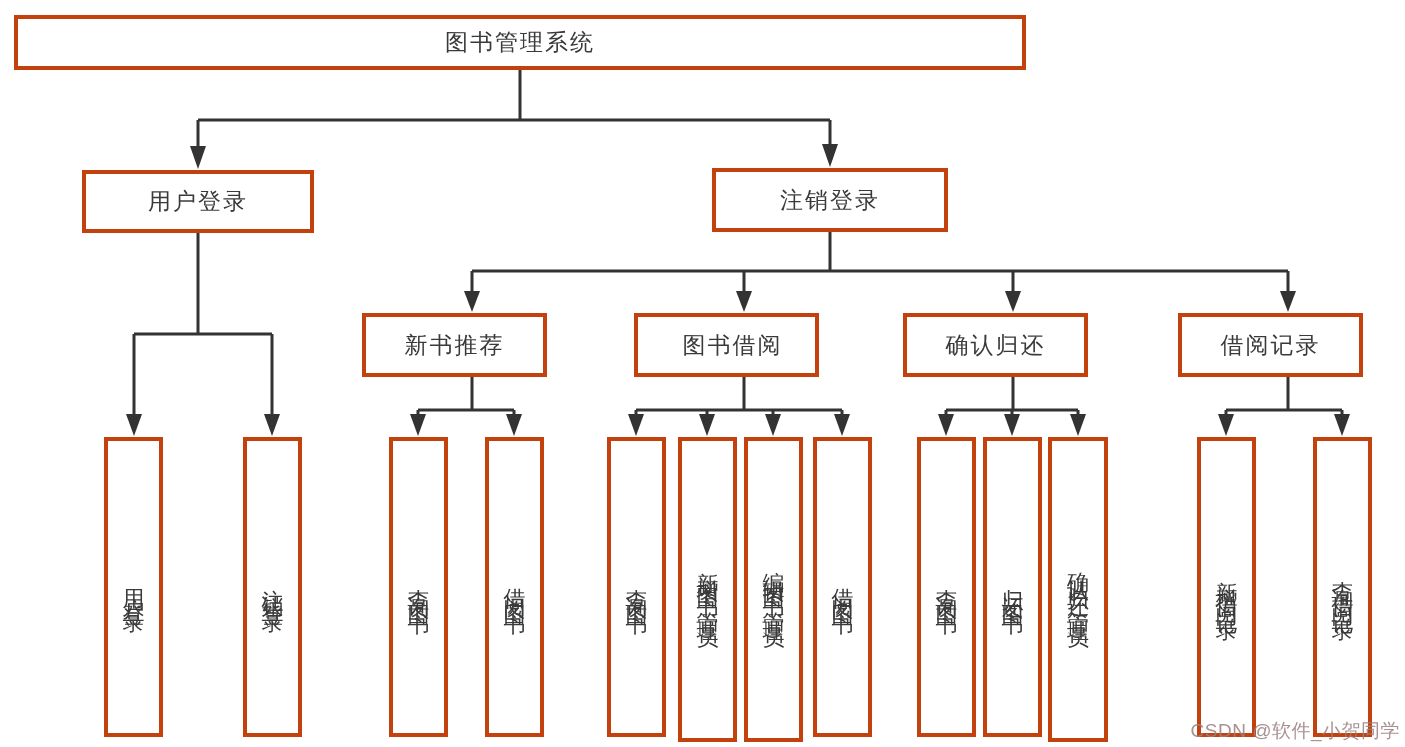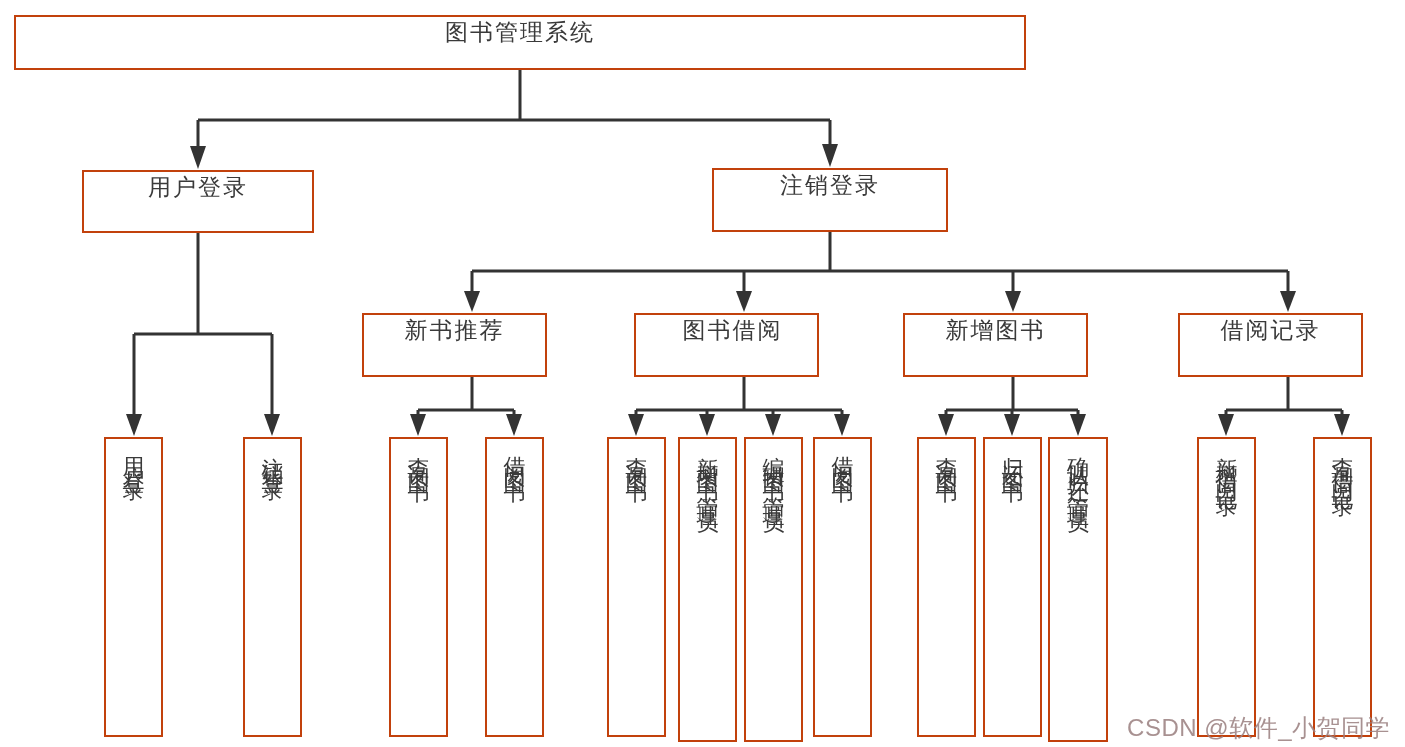--- a/index.html
+++ b/index.html
@@ -14,22 +14,23 @@
   #connectors {
     position: absolute;
     left: 0; top: 0;
     width: 1405px; height: 747px;
     z-index: 1;
   }
   .node {
     position: absolute;
     box-sizing: border-box;
     background: #ffffff;
-    border: 2px solid #c2410c;
+    border: 4px solid #c2410c;
     display: flex;
+    align-items: center;
     justify-content: center;
     z-index: 2;
     color: #3a3a3a;
   }
   .hnode {
     font-size: 23px;
     letter-spacing: 2px;
     white-space: nowrap;
   }
   .vnode {
@@ -63,24 +64,24 @@
   .v-b2 { left: 678px; height: 305px; }
   .v-b3 { left: 744px; height: 305px; }
   .v-b4 { left: 813px; }
   .v-c1 { left: 917px; }
   .v-c2 { left: 983px; }
   .v-c3 { left: 1048px; width: 60px; height: 305px; }
   .v-r1 { left: 1197px; }
   .v-r2 { left: 1313px; }
   #watermark {
     position: absolute;
-    right: 15px;
+    right: 5px;
     bottom: 3px;
     z-index: 3;
-    font-size: 24px;
+    font-size: 19px;
     letter-spacing: 0.5px;
     color: rgba(156, 130, 130, 0.88);
     white-space: nowrap;
   }
 </style>
 </head>
 <body>
 
 <div id="canvas">
 
@@ -135,21 +136,21 @@
     <span>注销登录</span>
   </div>
 
   <div class="node hnode n-l3 n-newbook">
     <span>新书推荐</span>
   </div>
   <div class="node hnode n-l3 n-borrow">
     <span>图书借阅</span>
   </div>
   <div class="node hnode n-l3 n-current">
-    <span>新增图书</span>
+    <span>确认归还</span>
   </div>
   <div class="node hnode n-l3 n-record">
     <span>借阅记录</span>
   </div>
 
   <div class="node vnode v-u1">
     <span class="vtext">用户登录</span>
   </div>
   <div class="node vnode v-u2">
     <span class="vtext">注销登录</span>

